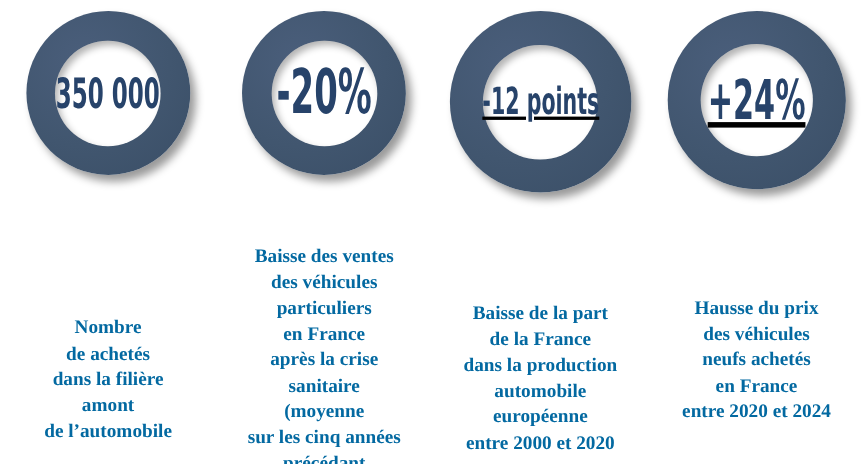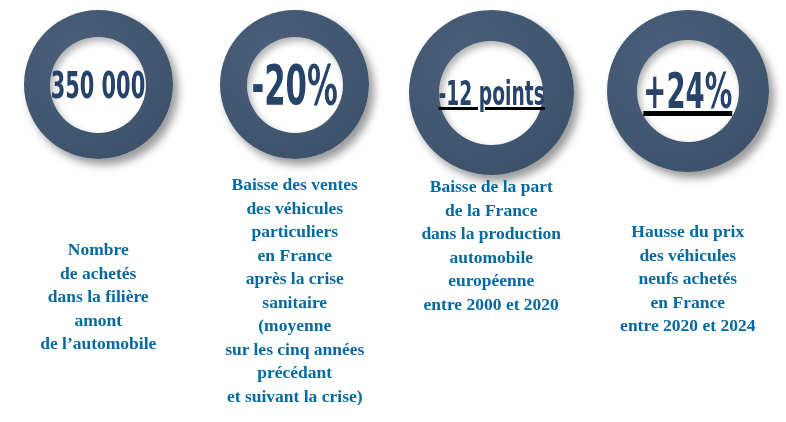--- a/index.html
+++ b/index.html
@@ -5,21 +5,21 @@
   html, body { margin: 0; padding: 0; background: #ffffff; }
   body {
     width: 786px; height: 422px; overflow: hidden;
     font-family: "Liberation Serif", serif;
   }
   .board {
     display: flex; width: 786px; height: 422px;
   }
   .col {
     flex: 1 1 0;
-    display: flex; flex-direction: column; align-items: center;
+    display: flex; flex-direction: column; align-items: center; gap: 48px;
   }
   .circle {
     border-radius: 50%;
     background: radial-gradient(circle at 35% 30%, #4a5e7b 0%, #41566f 55%, #3a4e66 100%);
     box-shadow: 5px 6px 8px rgba(0,0,0,0.40);
     display: flex; align-items: center; justify-content: center;
     margin-top: 10px;
     flex: 0 0 auto;
   }
   .inner {
@@ -52,21 +52,21 @@
   .col:nth-child(1) .caption{ margin-top: 79px; }
 
   .col:nth-child(2) .circle { width: 149px; height: 149px; }
   .col:nth-child(2) .inner  { width: 96px;  height: 96px; align-items: center; }
   .col:nth-child(2) .value  { font-size: 56px; }
   .col:nth-child(2) .caption{ margin-top: 14px; }
 
   .col:nth-child(3) .circle { width: 165px; height: 165px; }
   .col:nth-child(3) .inner  { width: 104px; height: 104px; text-decoration: underline; }
   .col:nth-child(3) .value  { font-size: 34px; }
-  .col:nth-child(3) .caption{ }
+  .col:nth-child(3) .caption{ margin-top: 50px; }
 
   .col:nth-child(4) .circle { width: 162px; height: 162px; text-decoration: underline; }
   .col:nth-child(4) .inner  { width: 102px; height: 102px; }
   .col:nth-child(4) .value  { font-size: 50px; }
   .col:nth-child(4) .caption{ margin-top: 48px; }
 </style>
 </head>
 <body>
 
 <div class="board">

